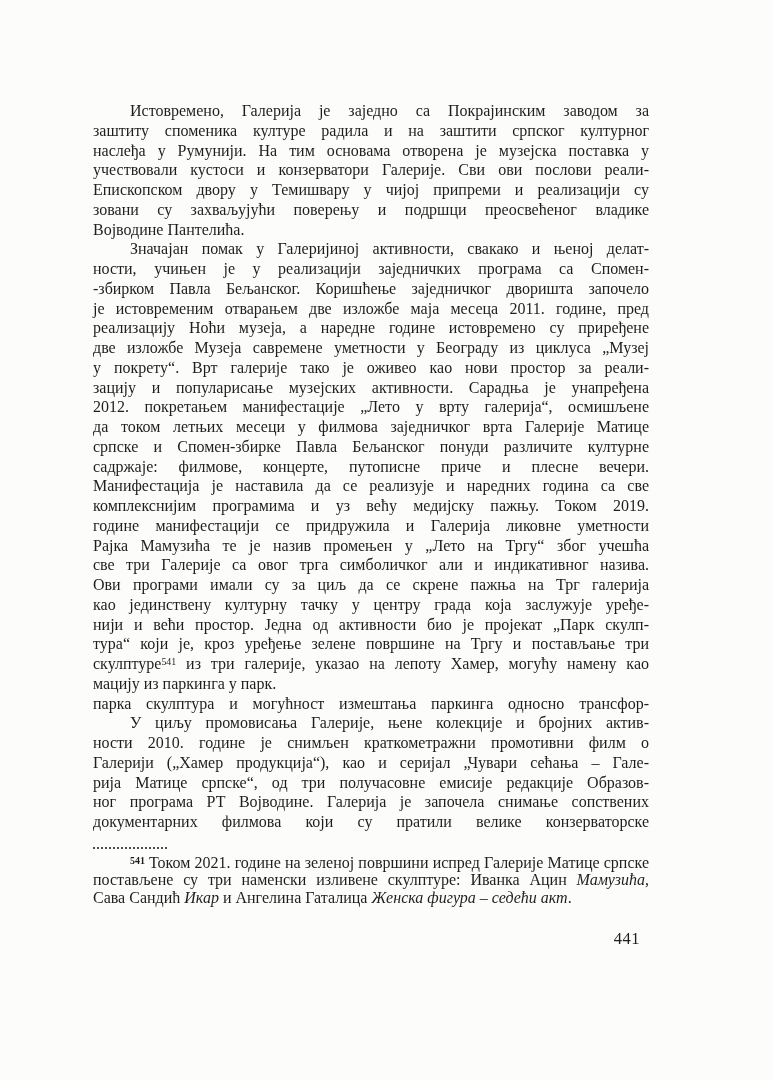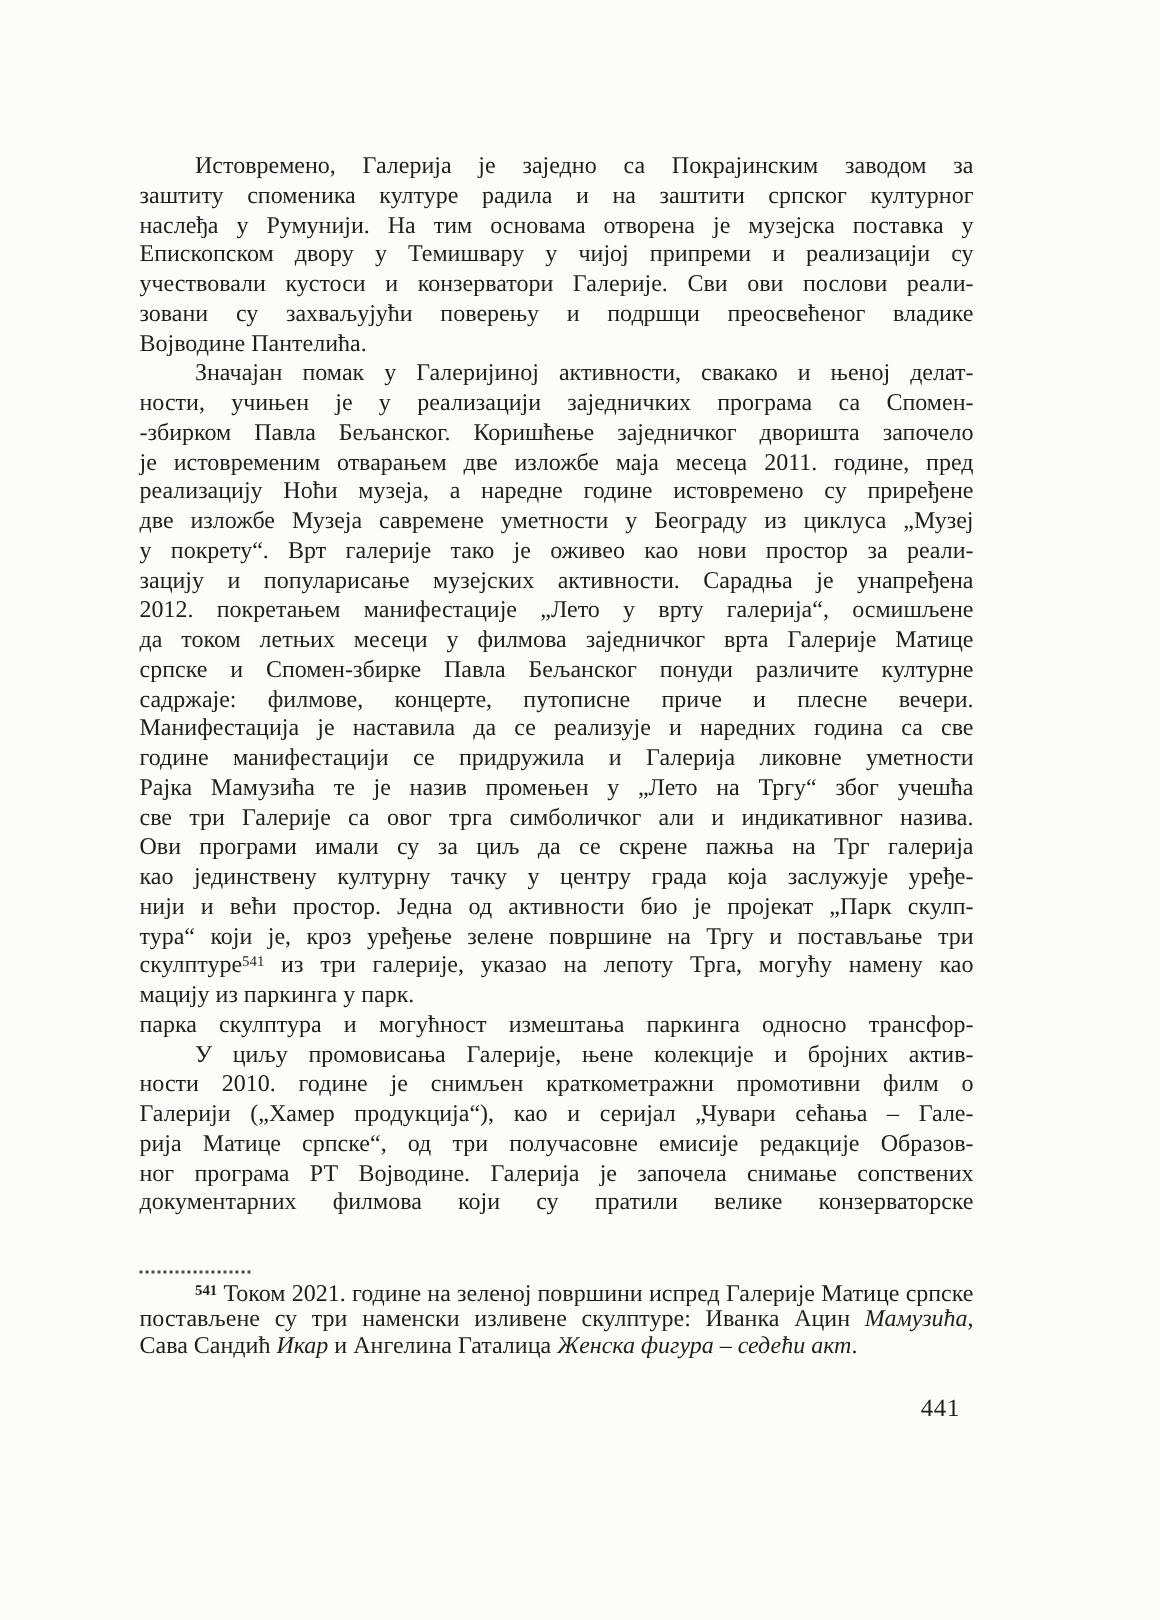--- a/index.html
+++ b/index.html
@@ -48,47 +48,48 @@
 </style>
 </head>
 <body>
 
 <div class="page">
   <div class="textblock">
       <div class="para">
         <div class="line indent"><span>Истовремено, Галерија је заједно са Покрајинским заводом за</span></div>
         <div class="line"><span>заштиту споменика културе радила и на заштити српског културног</span></div>
         <div class="line"><span>наслеђа у Румунији. На тим основама отворена је музејска поставка у</span></div>
+        <div class="line"><span>учествовали кустоси и конзерватори Галерије. Сви ови послови реали-</span></div>
         <div class="line"><span>Епископском двору у Темишвару у чијој припреми и реализацији су</span></div>
-        <div class="line"><span>учествовали кустоси и конзерватори Галерије. Сви ови послови реали-</span></div>
         <div class="line"><span>зовани су захваљујући поверењу и подршци преосвећеног владике</span></div>
         <div class="line end"><span>Војводине Пантелића.</span></div>
       </div>
       <div class="para">
         <div class="line indent"><span>Значајан помак у Галеријиној активности, свакако и њеној делат-</span></div>
         <div class="line"><span>ности, учињен је у реализацији заједничких програма са Спомен-</span></div>
         <div class="line"><span>-збирком Павла Бељанског. Коришћење заједничког дворишта започело</span></div>
         <div class="line"><span>је истовременим отварањем две изложбе маја месеца 2011. године, пред</span></div>
         <div class="line"><span>реализацију Ноћи музеја, а наредне године истовремено су приређене</span></div>
         <div class="line"><span>две изложбе Музеја савремене уметности у Београду из циклуса „Музеј</span></div>
         <div class="line"><span>у покрету“. Врт галерије тако је оживео као нови простор за реали-</span></div>
         <div class="line"><span>зацију и популарисање музејских активности. Сарадња је унапређена</span></div>
         <div class="line"><span>2012. покретањем манифестације „Лето у врту галерија“, осмишљене</span></div>
         <div class="line"><span>да током летњих месеци у филмова заједничког врта Галерије Матице</span></div>
         <div class="line"><span>српске и Спомен-збирке Павла Бељанског понуди различите културне</span></div>
         <div class="line"><span>садржаје: филмове, концерте, путописне приче и плесне вечери.</span></div>
         <div class="line"><span>Манифестација је наставила да се реализује и наредних година са све</span></div>
+        <div class="line"><span>комплекснијим програмима и уз већу медијску пажњу. Током 2019.</span></div>
         <div class="line"><span>године манифестацији се придружила и Галерија ликовне уметности</span></div>
         <div class="line"><span>Рајка Мамузића те је назив промењен у „Лето на Тргу“ због учешћа</span></div>
         <div class="line"><span>све три Галерије са овог трга симболичког али и индикативног назива.</span></div>
         <div class="line"><span>Ови програми имали су за циљ да се скрене пажња на Трг галерија</span></div>
         <div class="line"><span>као јединствену културну тачку у центру града која заслужује уређе-</span></div>
         <div class="line"><span>нији и већи простор. Једна од активности био је пројекат „Парк скулп-</span></div>
         <div class="line"><span>тура“ који је, кроз уређење зелене површине на Тргу и постављање три</span></div>
-        <div class="line"><span>скулптуре</span><span class="sup">541</span><span> из три галерије, указао на лепоту Трга, могућу намену као</span></div>
+        <div class="line"><span>скулптуре</span><span class="sup">541</span><span> из три галерије, указао на лепоту Хамер, могућу намену као</span></div>
         <div class="line end"><span>мацију из паркинга у парк.</span></div>
         <div class="line"><span>парка скулптура и могућност измештања паркинга односно трансфор-</span></div>
       </div>
       <div class="para">
         <div class="line indent"><span>У циљу промовисања Галерије, њене колекције и бројних актив-</span></div>
         <div class="line"><span>ности 2010. године је снимљен краткометражни промотивни филм о</span></div>
         <div class="line"><span>Галерији („Хамер продукција“), као и серијал „Чувари сећања – Гале-</span></div>
         <div class="line"><span>рија Матице српске“, од три получасовне емисије редакције Образов-</span></div>
         <div class="line"><span>ног програма РТ Војводине. Галерија је започела снимање сопствених</span></div>
         <div class="line"><span>документарних филмова који су пратили велике конзерваторске</span></div>

